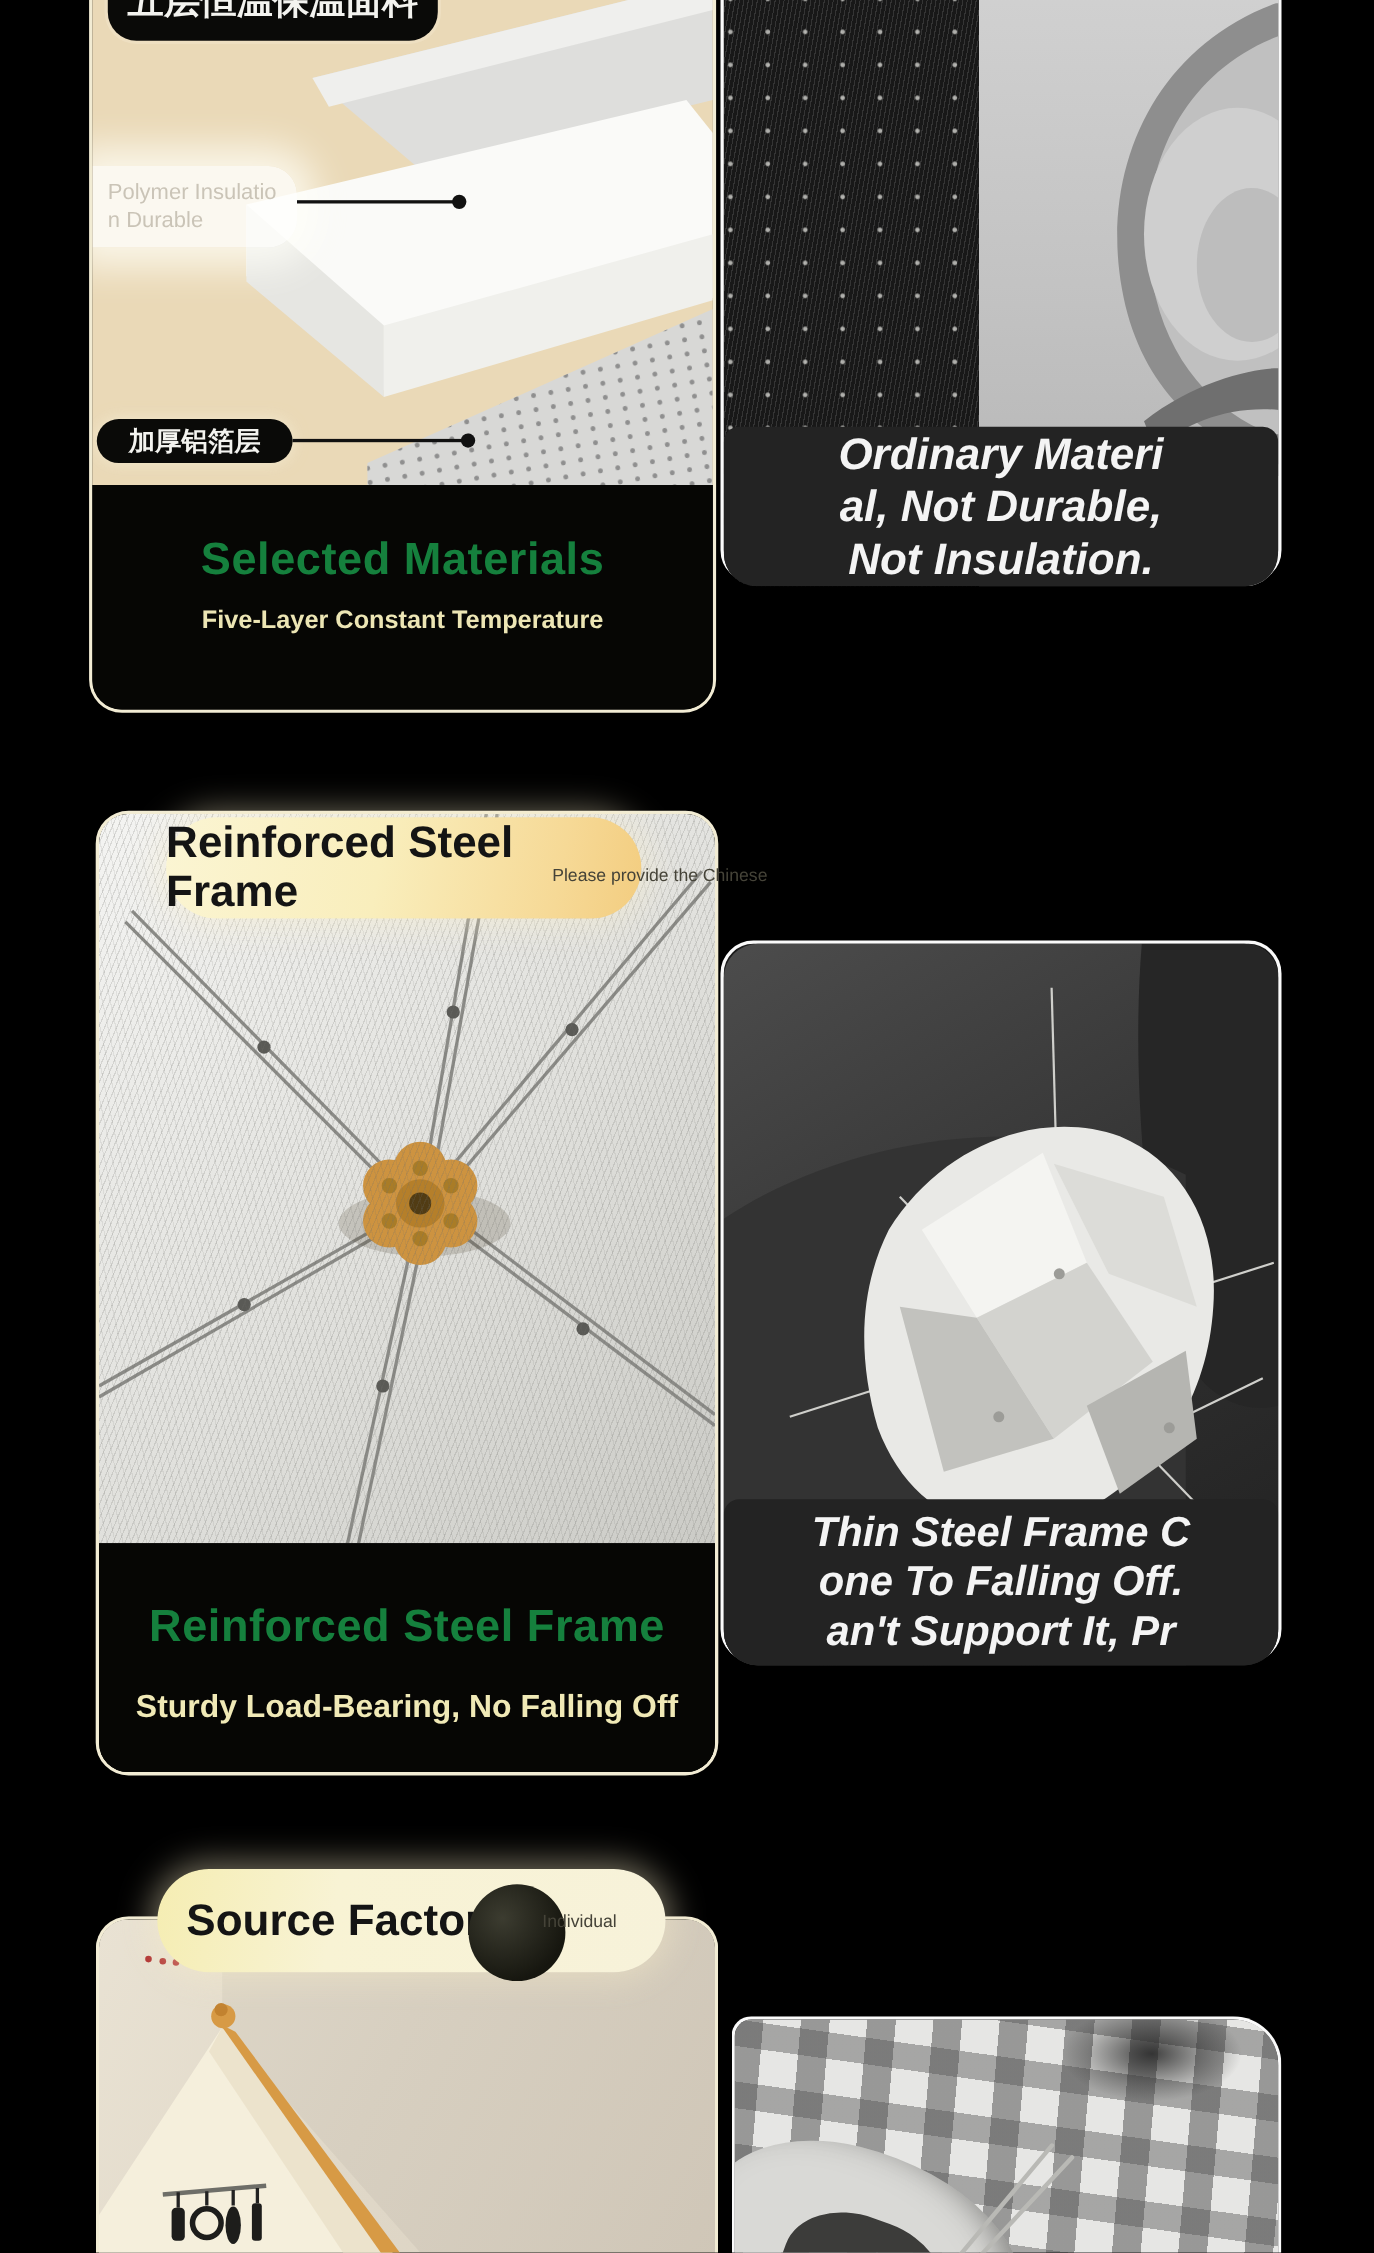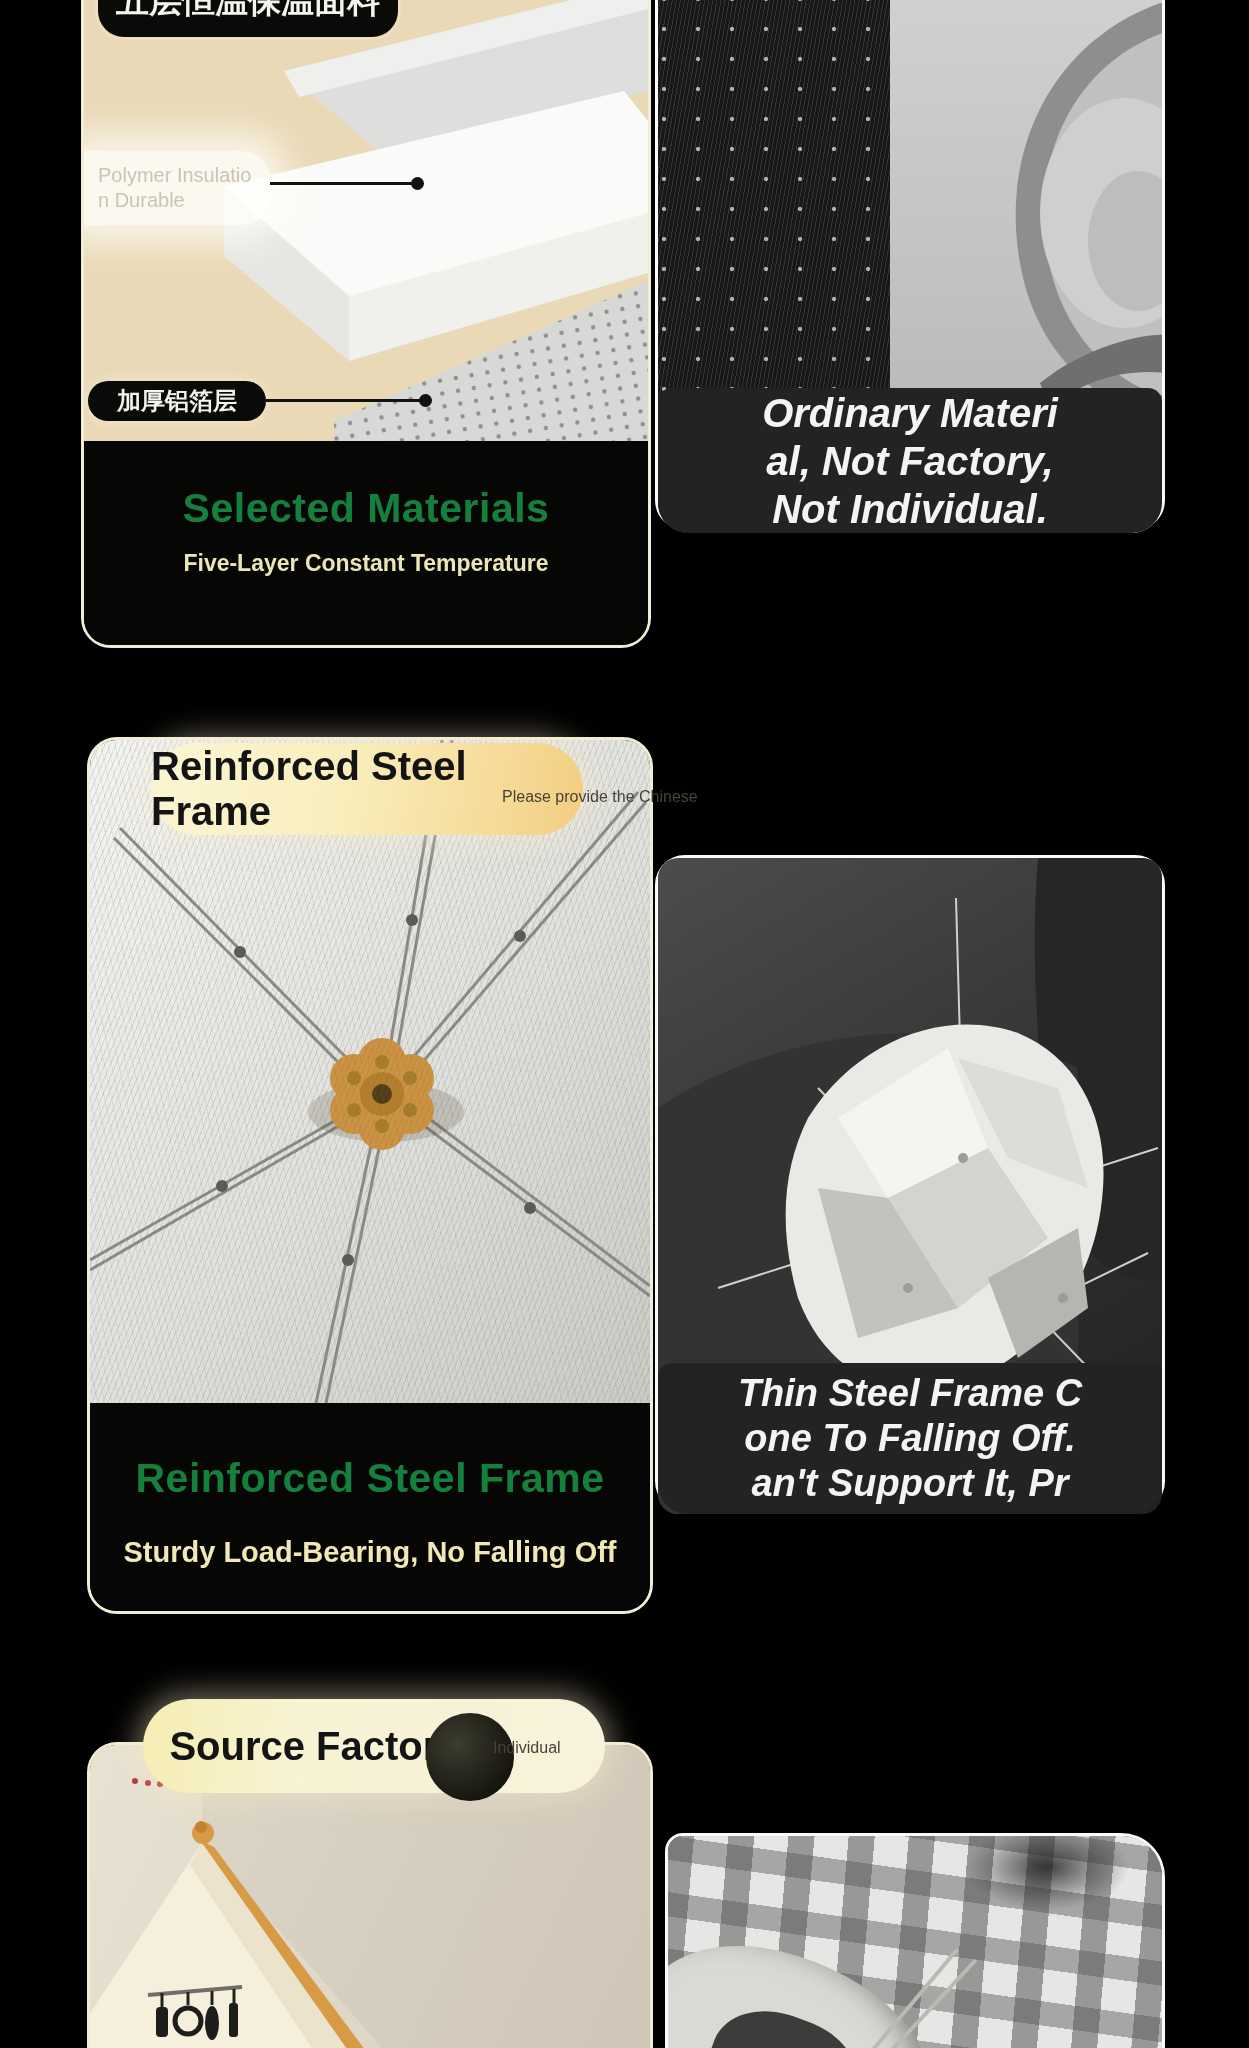--- a/index.html
+++ b/index.html
@@ -70,21 +70,21 @@
 
   .header-pill { position:absolute; display:flex; align-items:center; justify-content:center;
       background:linear-gradient(100deg,#fbf5d3 0%,#f9eebc 45%,#f6d996 82%,#f3cd80 100%);
       box-shadow:0 0 30px 6px rgba(248,238,200,.45); color:#141414; font-weight:700; }
   #p3-pill { left:61px; top:3px; width:432px; height:92px; border-radius:46px; font-size:40px; z-index:4; }
   .artifact-text { position:absolute; font-size:16px; color:#454338; white-space:nowrap; z-index:5; }
   #p3-artifact { left:412px; top:48px; }
 
   
   #p4 { left:655px; top:855px; width:510px; height:656px; }
-  #p4 .photo { height:656px; border-radius:20px;
+  #p4 .photo { height:656px; border-radius:31px;
       background:linear-gradient(150deg,#4c4c4c,#303030 55%,#202020); }
   #p4 .overlay-caption { top:505px; }
   #p4 .overlay-caption .line { font-size:38px; line-height:1.18; }
 
   
   #p5 { left:87px; top:1742px; width:566px; height:346px; border-radius:30px 30px 0 0;
         border-bottom:none; overflow:visible; }
   #p5 .clip { border-radius:26px 26px 0 0; }
   #p5 .photo { height:346px;
       background:linear-gradient(115deg,#e9e2d3,#e0d8c8 45%,#d8cfbf); }
@@ -168,22 +168,22 @@
           <ellipse cx="248" cy="278" rx="50" ry="70" fill="#bdbdbd"></ellipse>
           <path d="M 150 420 C 200 380 260 370 276 372 L 276 410 C 230 405 190 420 160 445 Z" fill="#6f6f6f"></path>
           <path d="M 130 480 C 190 440 250 430 276 432 L 276 470 C 235 466 190 480 150 505 Z" fill="#787878"></path>
           <ellipse cx="120" cy="520" rx="16" ry="9" fill="#efefef" transform="rotate(-25 120 520)"></ellipse>
           <ellipse cx="215" cy="535" rx="14" ry="8" fill="#efefef" transform="rotate(-20 215 535)"></ellipse>
           <ellipse cx="205" cy="455" rx="12" ry="6" fill="#e6e6e6" transform="rotate(-35 205 455)"></ellipse>
         </svg>
       </div>
       <div class="overlay-caption">
         <div class="line">Ordinary Materi</div>
-        <div class="line">al, Not Factory,</div>
-        <div class="line">Not Individual.</div>
+        <div class="line">al, Not Durable,</div>
+        <div class="line">Not Insulation.</div>
       </div>
     </div>
   </div>
 
   <div class="panel" id="p3">
     <div class="clip">
       <div class="photo">
         <div class="fan"></div>
         <div class="fan2"></div>
         <svg width="560" height="663" viewBox="0 0 560 663">

